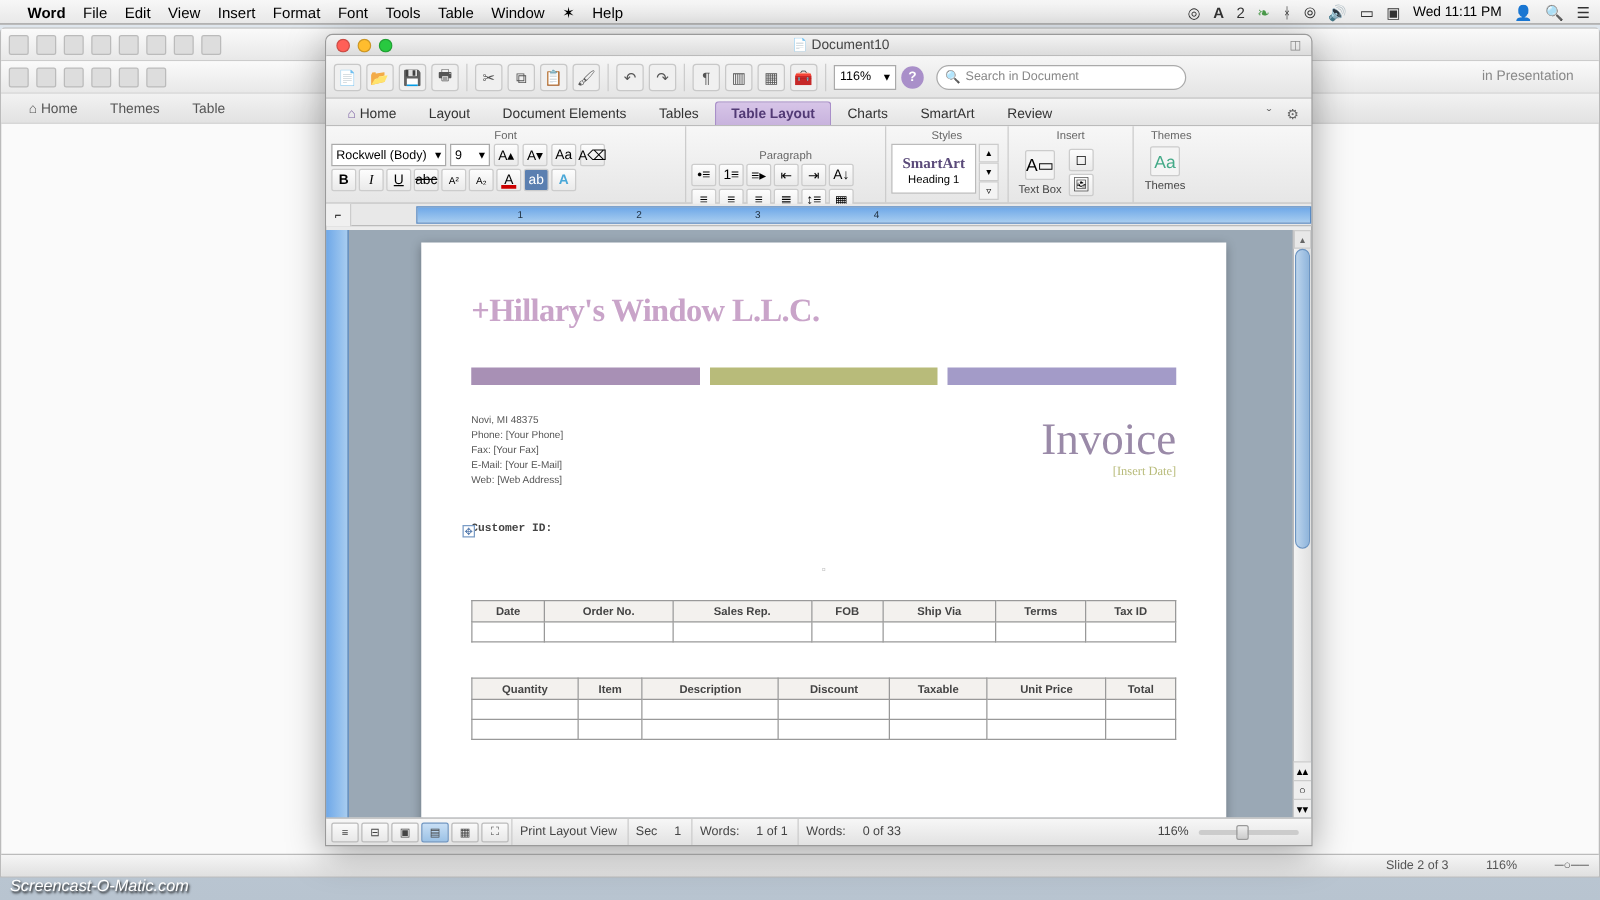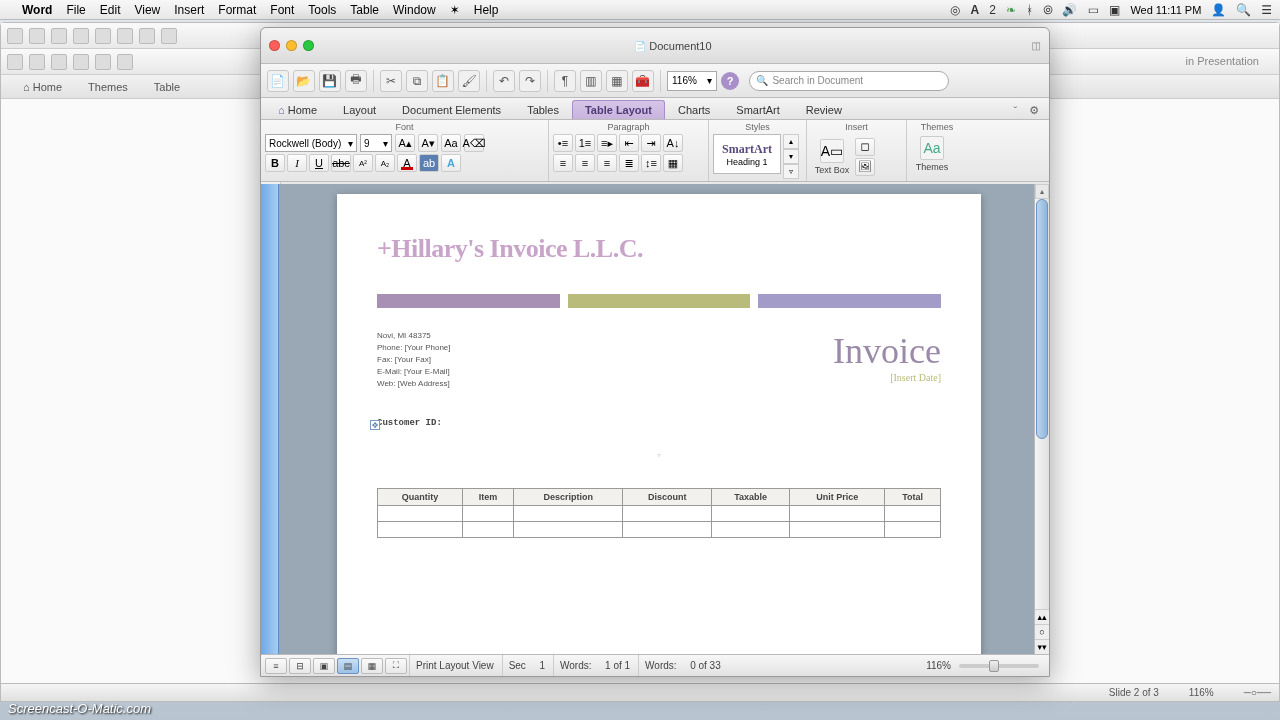--- a/index.html
+++ b/index.html
@@ -22,21 +22,21 @@
 .bg-toolbar1 .small-icon { width: 16px; height: 16px; background: #ddd; border: 1px solid #bbb; border-radius: 2px; }
 .bg-ribbon-tabs { height: 24px; background: linear-gradient(#f2f2f2,#e2e2e2); display: flex; align-items: center; padding: 0 10px; gap: 2px; font-size: 11px; border-bottom: 1px solid #ccc; }
 .bg-ribbon-tabs .tab { padding: 3px 12px; color: #555; }
 .bg-ribbon-tabs .tab.home::before { content: "⌂ "; }
 .bg-right-placeholder { position: absolute; right: 20px; top: 32px; font-size: 11px; color: #888; }
 .bg-statusbar { position: absolute; bottom: 0; left: 0; right: 0; height: 18px; background: linear-gradient(#f5f5f5,#e0e0e0); border-top: 1px solid #bbb; display: flex; align-items: center; font-size: 10px; padding: 0 8px; color: #555; }
 .bg-statusbar .spacer { flex: 1; }
 
 
 .word-window { position: absolute; top: 7px; left: 260px; width: 790px; height: 650px; background: #ececec; border: 1px solid #9a9a9a; border-radius: 6px 6px 0 0; box-shadow: 0 6px 30px rgba(0,0,0,0.35); }
-.word-titlebar { height: 36px; background: linear-gradient(#f3f3f3,#dcdcdc); border-radius: 6px 6px 0 0; border-bottom: 1px solid #bbb; display: flex; align-items: center; padding: 0 8px; font-size: 11px; }
+.word-titlebar { height: 17px; background: linear-gradient(#f3f3f3,#dcdcdc); border-radius: 6px 6px 0 0; border-bottom: 1px solid #bbb; display: flex; align-items: center; padding: 0 8px; font-size: 11px; }
 .traffic { display: flex; gap: 6px; }
 .traffic span { width: 11px; height: 11px; border-radius: 50%; border: 1px solid rgba(0,0,0,0.2); }
 .tl-red { background: #ff5f57; } .tl-yel { background: #ffbd2e; } .tl-grn { background: #28c940; }
 .word-titlebar .title { flex: 1; text-align: center; color: #444; }
 .word-titlebar .title::before { content: "📄 "; font-size: 10px; }
 
 .word-qat { height: 34px; background: linear-gradient(#f6f6f6,#e4e4e4); border-bottom: 1px solid #bbb; display: flex; align-items: center; padding: 0 6px; gap: 4px; }
 .qat-icon { width: 22px; height: 22px; background: #f0f0f0; border: 1px solid #c8c8c8; border-radius: 3px; display: flex; align-items: center; justify-content: center; font-size: 12px; color: #555; }
 .qat-sep { width: 1px; height: 22px; background: #ccc; margin: 0 2px; }
 .zoom-combo { width: 50px; height: 20px; border: 1px solid #aaa; background: #fff; font-size: 10px; display: flex; align-items: center; padding: 0 4px; justify-content: space-between; }
@@ -286,21 +286,21 @@
             <div class="rb-btn" style="font-size:8px">A²</div>
             <div class="rb-btn" style="font-size:8px">A₂</div>
             <div class="rb-btn" style="position:relative">A<span class="color-swatch" style="background:#c00"></span></div>
             <div class="rb-btn" style="position:relative;background:#5b7fb0;color:#fff">ab</div>
             <div class="rb-btn" style="color:#4aa8d8;font-weight:bold">A</div>
           </div>
         </div>
       </div>
 
       <div class="ribbon-group" style="width:160px">
-        <div class="group-label" style="order:-1;margin-bottom:2px;margin-top:0">Paragraph</div>
+        <div class="group-label" style="order:-1;margin-bottom:2px;margin-top:16px">Paragraph</div>
         <div class="controls">
           <div class="para-row">
             <div class="rb-btn">•≡</div>
             <div class="rb-btn">1≡</div>
             <div class="rb-btn">≡▸</div>
             <div class="rb-btn">⇤</div>
             <div class="rb-btn">⇥</div>
             <div class="rb-btn">A↓</div>
           </div>
           <div class="para-row">
@@ -361,21 +361,21 @@
         <span class="num" style="left:175px">2</span>
         <span class="num" style="left:270px">3</span>
         <span class="num" style="left:365px">4</span>
       </div>
     </div>
 
     <div class="doc-area">
       <div class="vruler"></div>
       <div class="doc-scroll">
         <div class="page">
-          <div class="company-title">+Hillary's Invoice L.L.C.</div>
+          <div class="company-title">+Hillary's Window L.L.C.</div>
           <div class="stripe-row">
             <div class="stripe1"></div>
               <div class="stripe2"></div>
               <div class="stripe3"></div>
           </div>
           <div class="info-row">
             <div class="sender">
               <div>Novi, MI 48375</div>
               <div>Phone: [Your Phone]</div>
               <div>Fax: [Your Fax]</div>
@@ -384,20 +384,42 @@
             </div>
             <div class="invoice-block">
               <div class="invoice-title">Invoice</div>
               <div class="invoice-date">[Insert Date]</div>
             </div>
           </div>
           <div class="table-handle">✥</div>
           <div class="cust-row">Customer ID:</div>
           <div class="cell-marker">▫</div>
 
+          <table class="data-table">
+            <tbody>
+                <tr>
+              <th>Date</th>
+              <th>Order No.</th>
+              <th>Sales Rep.</th>
+              <th>FOB</th>
+              <th>Ship Via</th>
+              <th>Terms</th>
+              <th>Tax ID</th>
+            </tr>
+            <tr>
+                  <td></td>
+                  <td></td>
+                  <td></td>
+                  <td></td>
+                  <td></td>
+                  <td></td>
+                  <td></td>
+                </tr>
+          </tbody>
+            </table>
 
           <table class="data-table" style="margin-top:28px">
             <tbody>
                 <tr>
               <th>Quantity</th>
               <th>Item</th>
               <th>Description</th>
               <th>Discount</th>
               <th>Taxable</th>
               <th>Unit Price</th>

